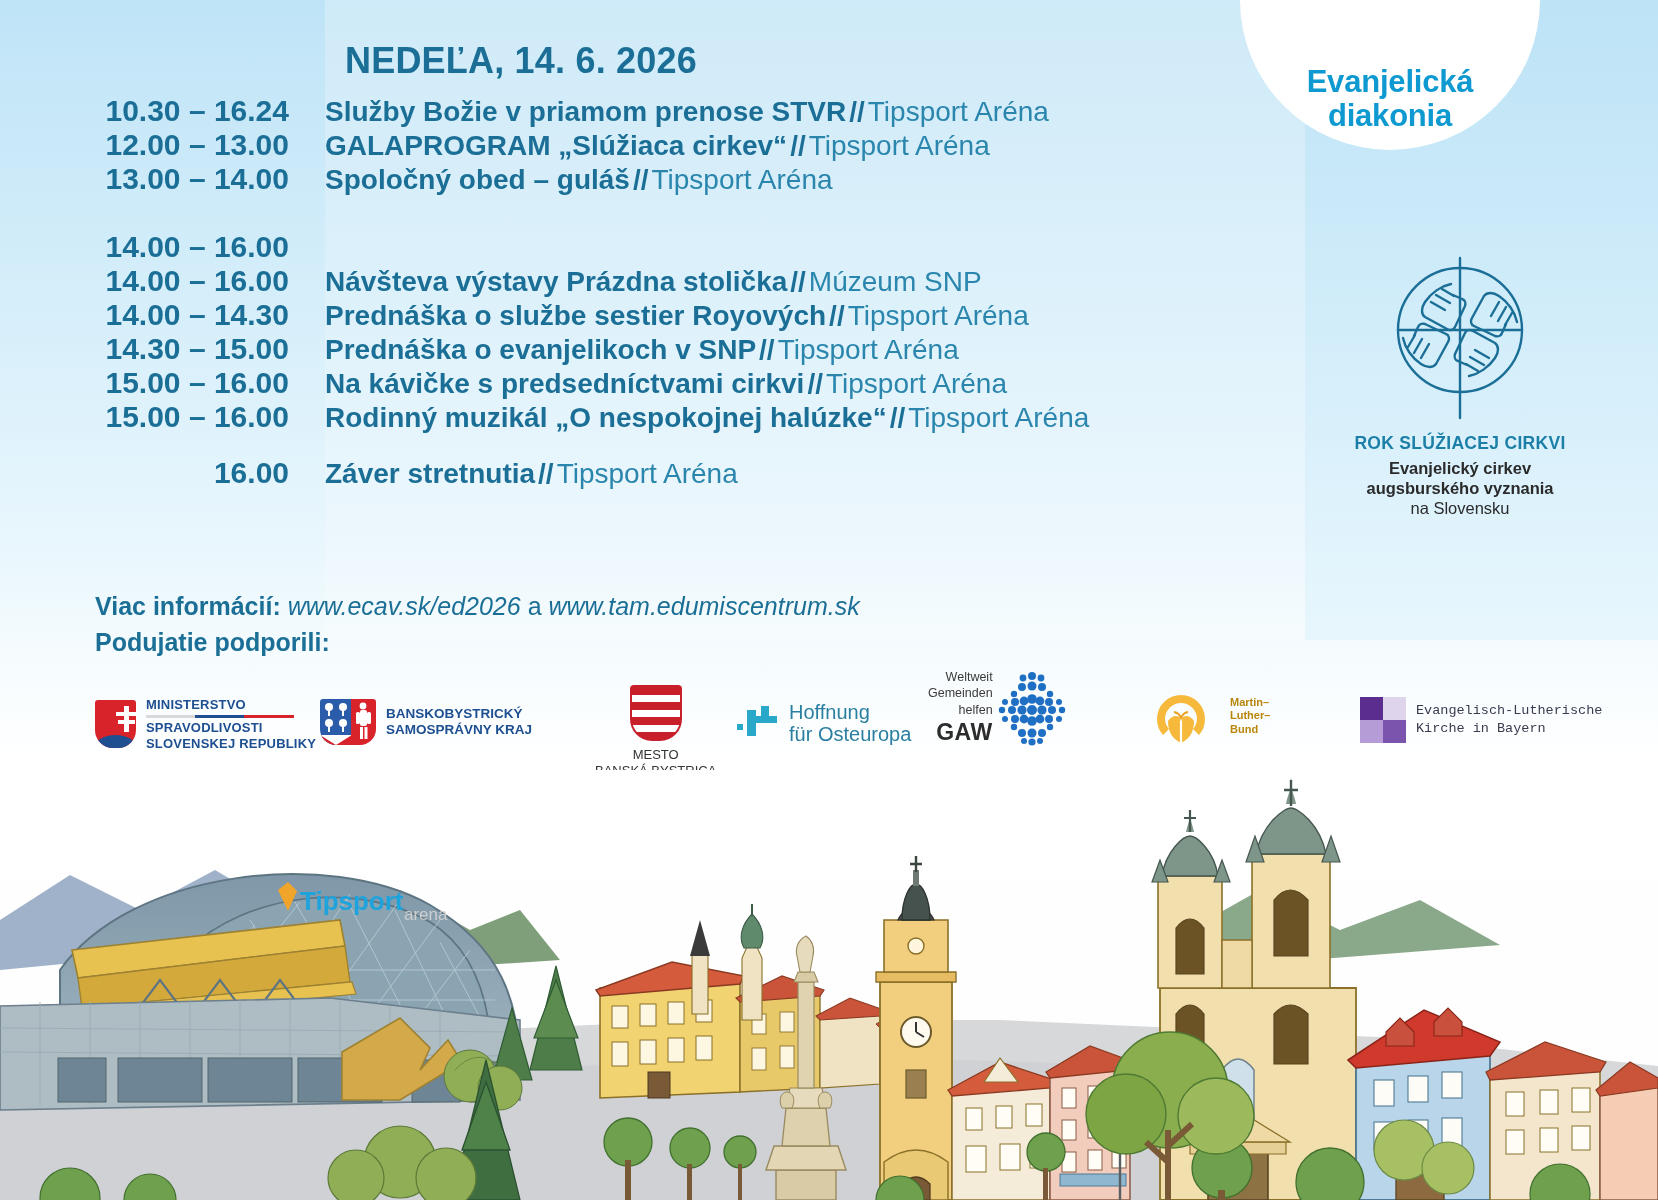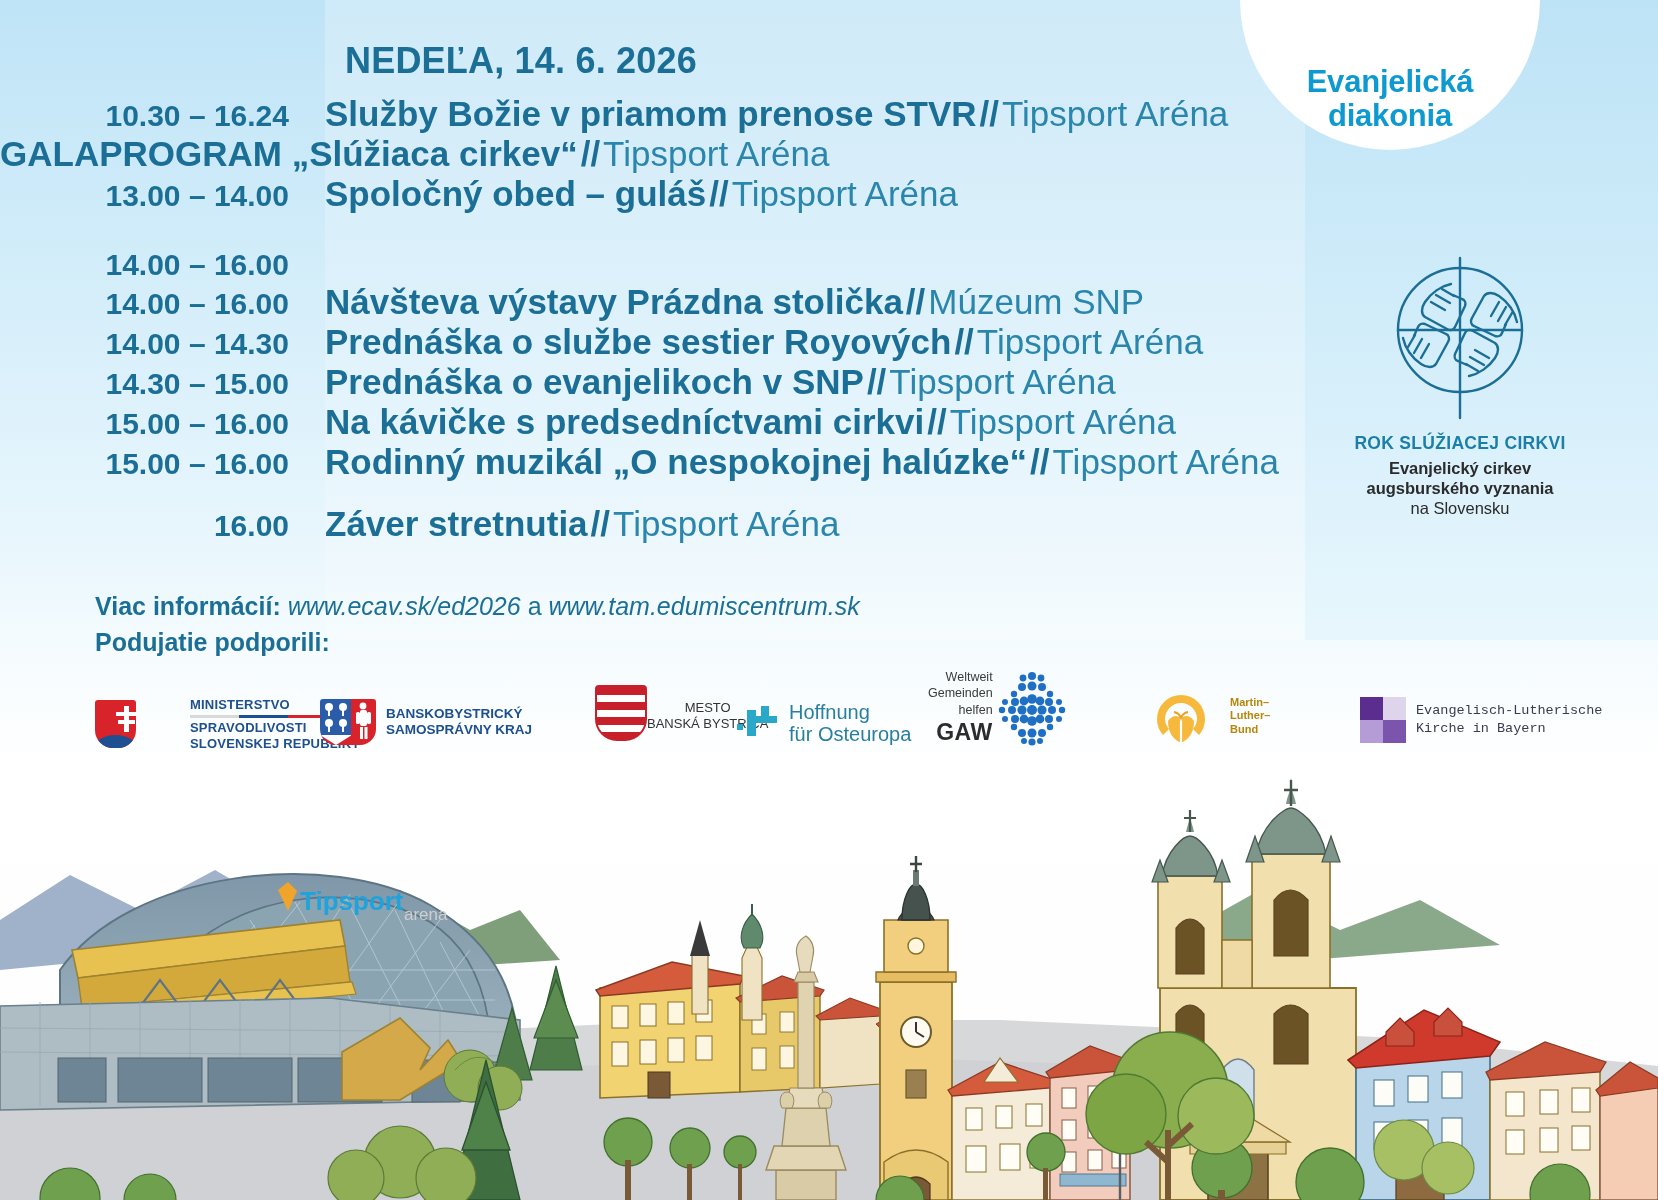--- a/index.html
+++ b/index.html
@@ -50,21 +50,21 @@
   .schedule { position: absolute; left: 0; top: 40px; width: 1290px; }
   .head-date {
     color: #1b6f96; font-weight: bold; font-size: 36px; letter-spacing: 0.2px;
     margin-left: 345px; margin-bottom: 12px;
   }
   .row { display: flex; align-items: baseline; }
   .row .time {
     width: 325px; text-align: right; padding-right: 36px;
     color: #1b6f96; font-weight: bold; font-size: 30px; white-space: nowrap;
   }
-  .row .desc { font-size: 35px; color: #2a86ad; white-space: nowrap; }
+  .row .desc { font-size: 28px; color: #2a86ad; white-space: nowrap; }
   .row .desc b { color: #1b6f96; font-weight: bold; }
   .row .desc .sep { color: #1b6f96; font-weight: bold; padding: 0 3px; }
   .gap { height: 34px; }
   .gap-sm { height: 22px; }
 
   
   .info { position: absolute; left: 95px; top: 592px; font-size: 25px; color: #1b6f96; }
   .info .lbl { font-weight: bold; }
   .info .url { font-style: italic; }
   .info-2 { position: absolute; left: 95px; top: 628px; font-size: 25px; color: #1b6f96; font-weight: bold; }
@@ -136,20 +136,21 @@
 </div>
 
 <div class="schedule">
   <div class="head-date">NEDEĽA, 14. 6. 2026</div>
 
   <div class="row">
     <div class="time">10.30 – 16.24</div>
     <div class="desc"><b>Služby Božie v priamom prenose STVR</b><span class="sep">//</span><span>Tipsport Aréna</span></div>
   </div>
   <div class="row">
+    <div class="time">12.00 – 13.00</div>
     <div class="desc"><b>GALAPROGRAM „Slúžiaca cirkev“</b><span class="sep">//</span><span>Tipsport Aréna</span></div>
   </div>
   <div class="row">
     <div class="time">13.00 – 14.00</div>
     <div class="desc"><b>Spoločný obed – guláš</b><span class="sep">//</span><span>Tipsport Aréna</span></div>
   </div>
 
   <div class="gap"></div>
 
   <div class="row">
@@ -215,21 +216,21 @@
   <div class="rsc-title">ROK SLÚŽIACEJ CIRKVI</div>
   <div class="rsc-sub">
     <div>Evanjelický cirkev</div>
     <div>augsburského vyznania</div>
     <div class="thin">na Slovensku</div>
   </div>
 </div>
 
 <div class="sponsors">
 
-  <div class="logo" style="left:95px; top:22px;gap:44px;">
+  <div class="logo" style="left:95px; top:22px;">
     <div class="sk-shield">
       <div class="cross">
         <i style="left:8px; top:0; width:5px; height:26px;"></i>
         <i style="left:0px; top:6px; width:21px; height:4px;"></i>
         <i style="left:2px; top:14px; width:17px; height:4px;"></i>
       </div>
       <div class="sk-hills"></div>
     </div>
     <div style="margin-left:10px;">
       <div class="min-txt">MINISTERSTVO</div>
@@ -269,21 +270,21 @@
           </g>
         </svg>
       </div>
     </div>
     <div style="margin-left:10px;">
       <div class="bbsk-txt">BANSKOBYSTRICKÝ</div>
       <div class="bbsk-txt">SAMOSPRÁVNY KRAJ</div>
     </div>
   </div>
 
-  <div class="logo" style="left:595px; top:10px; flex-direction:row; align-items:center;">
+  <div class="logo" style="left:595px; top:10px; flex-direction:column; align-items:center;">
     <div class="bb-shield"></div>
     <div style="margin-top:6px;">
       <div class="bb-txt">MESTO</div>
       <div class="bb-txt">BANSKÁ BYSTRICA</div>
     </div>
   </div>
 
   <div class="logo" style="left:735px; top:26px;">
     <div class="hfo-mark">
       <i style="left:2px; top:22px; width:6px; height:6px;"></i>

